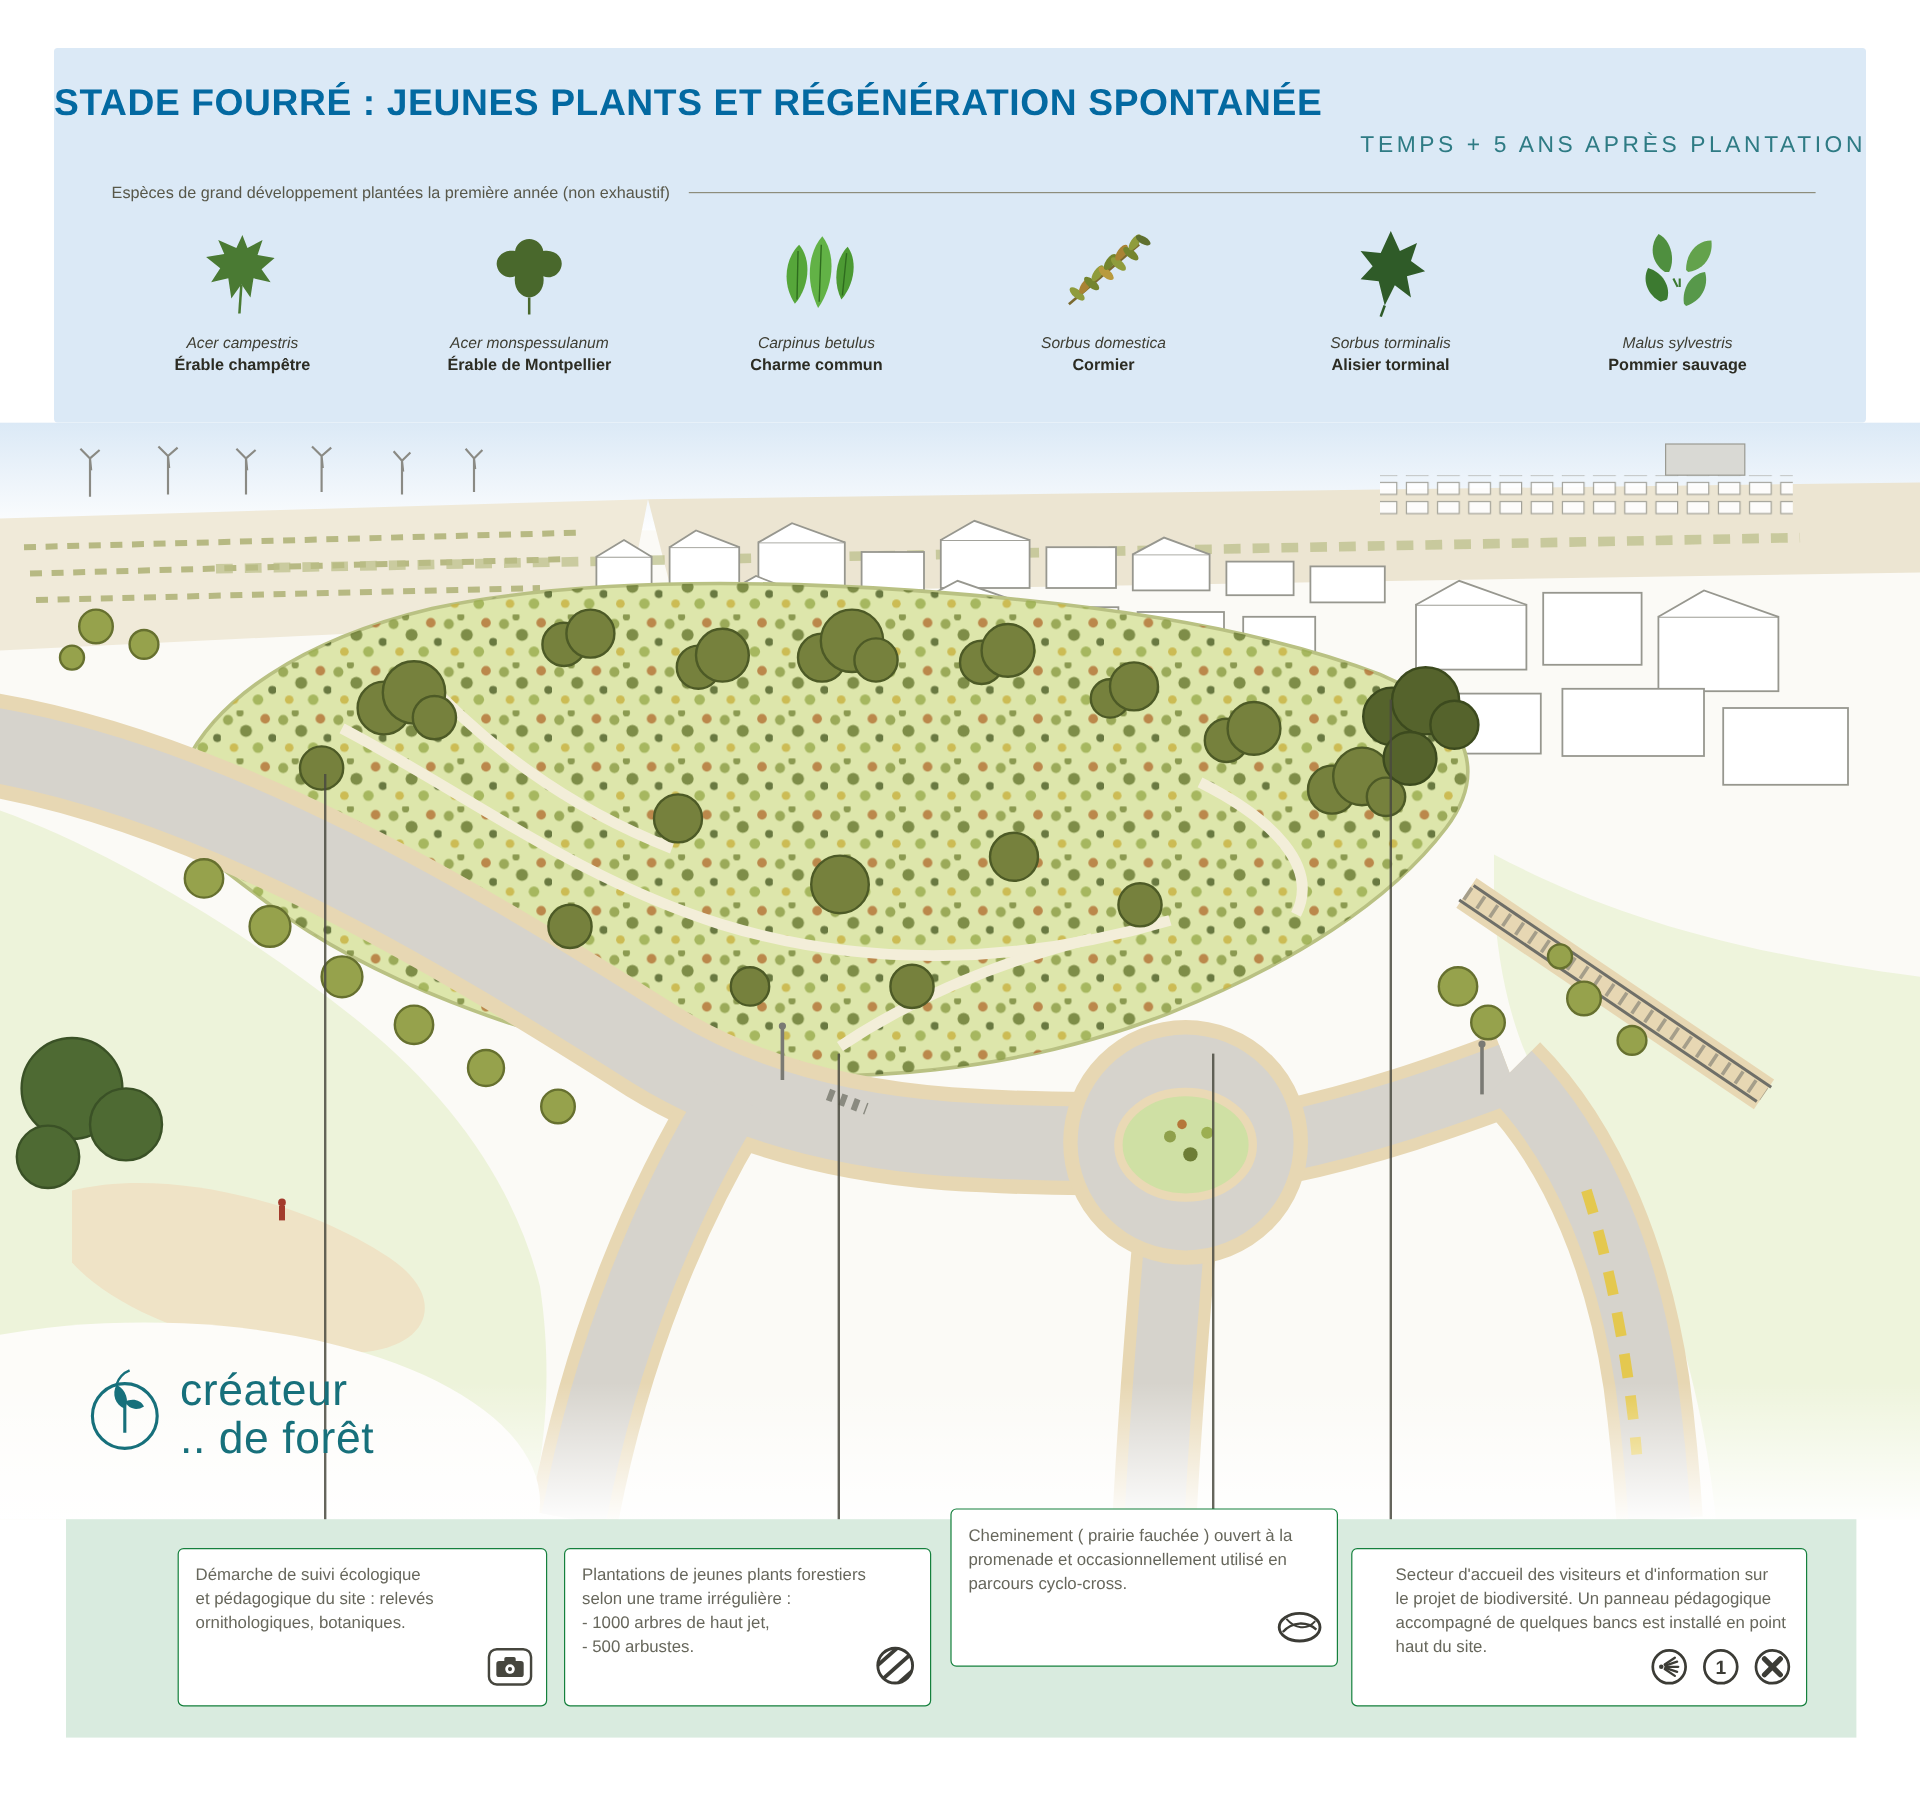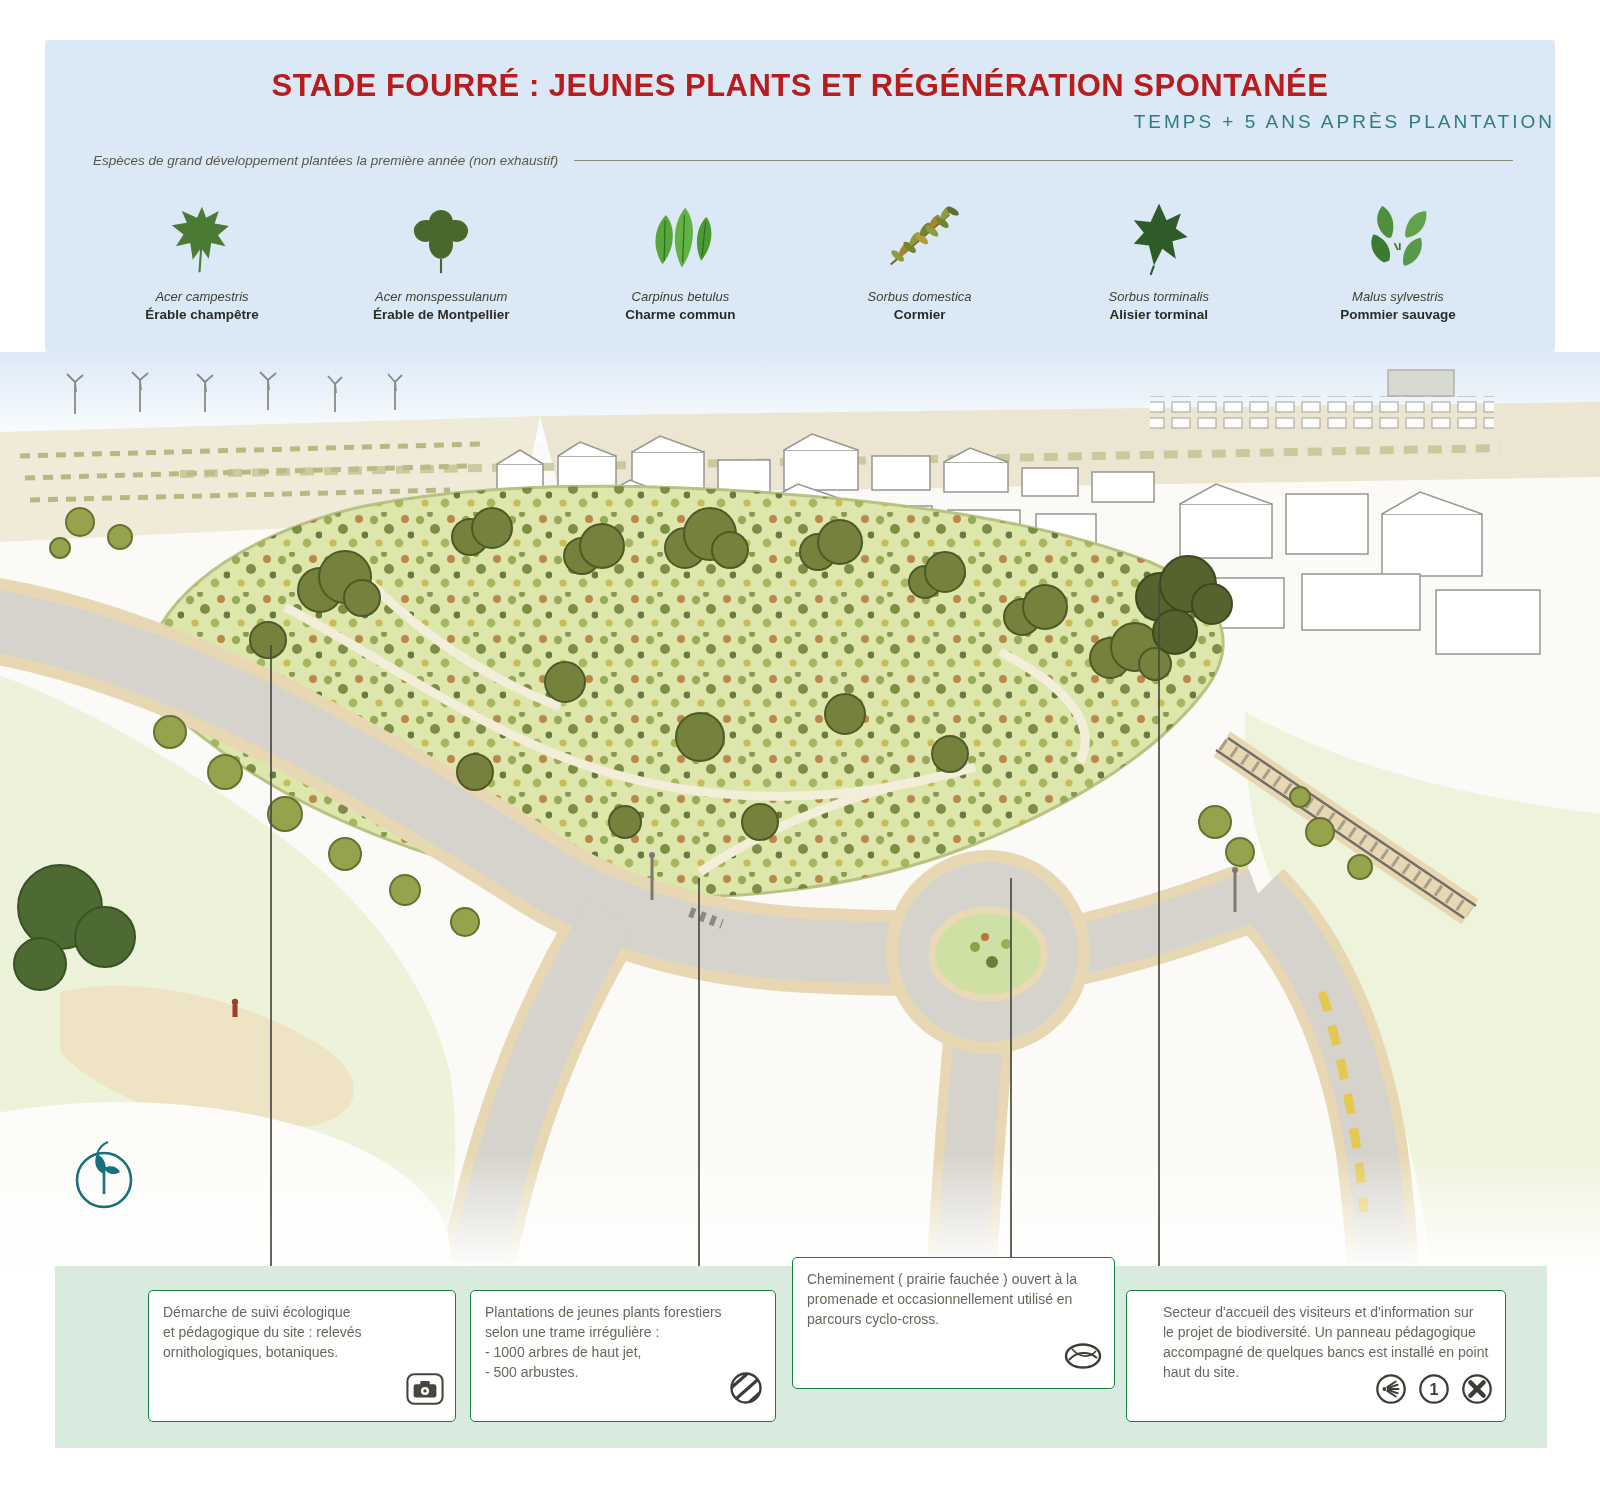--- a/index.html
+++ b/index.html
@@ -3,24 +3,24 @@
 <meta charset="utf-8">
 <style>
   * { margin:0; padding:0; box-sizing:border-box; }
   html,body { width:1600px; height:1494px; }
   body { background:#ffffff; font-family:"Liberation Sans", sans-serif; position:relative; overflow:hidden; }
   .page { position:absolute; inset:0; background:#ffffff; }
 
   
   .header-panel { position:absolute; left:45px; top:40px; width:1510px; height:312px;
                   background:#dbe9f6; border-radius:3px; }
-  .title { text-align:center; padding-top:28px; font-size:31px; font-weight:bold;
-           color:#b91c1c; letter-spacing:.5px; }
+  .title { padding-top:28px; font-size:31px; font-weight:bold;
+           color:#0369a1; letter-spacing:.5px; }
   .subtitle { text-align:right; margin-top:7px; font-size:19px; color:#2e7b84; letter-spacing:3px; }
-  .intro-row { display:flex; align-items:center; gap:16px; margin:20px 42px 12px 48px;font-style:italic; }
+  .intro-row { display:flex; align-items:center; gap:16px; margin:20px 42px 1px 48px; }
   .intro { font-size:13.5px; color:#58584a; white-space:nowrap; }
   .rule { flex:1; border-top:1.5px solid #8d8d7c; }
   .species-row { display:flex; justify-content:space-between; padding:10px 58px 0 58px; }
   .species { width:198px; text-align:center; }
   .leaf { height:90px; display:flex; align-items:flex-end; justify-content:center; }
   .latin { font-size:13px; font-style:italic; color:#3e3e33; margin-top:9px; }
   .common { font-size:13.5px; font-weight:bold; color:#2c2c23; margin-top:3px; }
 
   
   .scene { position:absolute; left:0; top:352px; width:1600px; height:914px; z-index:1; }
@@ -360,20 +360,24 @@
   <div class="logo">
     <span>
       <svg width="72" height="76" viewBox="0 0 72 76">
         <circle cx="36" cy="42" r="27" fill="none" stroke="#17707b" stroke-width="2.6"></circle>
         <path d="M36 56 C36 46 36 38 36 28" stroke="#17707b" stroke-width="2.6" fill="none"></path>
         <path d="M36 36 C28 33 25 24 29 16 C37 20 40 29 36 36 Z" fill="#17707b"></path>
         <path d="M36 30 C42 27 49 28 52 34 C46 38 39 36 36 30 Z" fill="#17707b"></path>
         <path d="M29 16 C31 10 35 6 40 4" stroke="#17707b" stroke-width="2" fill="none"></path>
       </svg>
     </span>
+    <span class="logo-text">
+      <div class="logo-line1">créateur</div>
+      <div class="logo-line2">.. de forêt</div>
+    </span>
   </div>
 
   <div class="band"></div>
 
   <div class="abox abox1">
     <div class="abox-text">Démarche de suivi écologique
 et pédagogique du site : relevés
 ornithologiques, botaniques.</div>
     <div class="abox-icons">
       <span>

